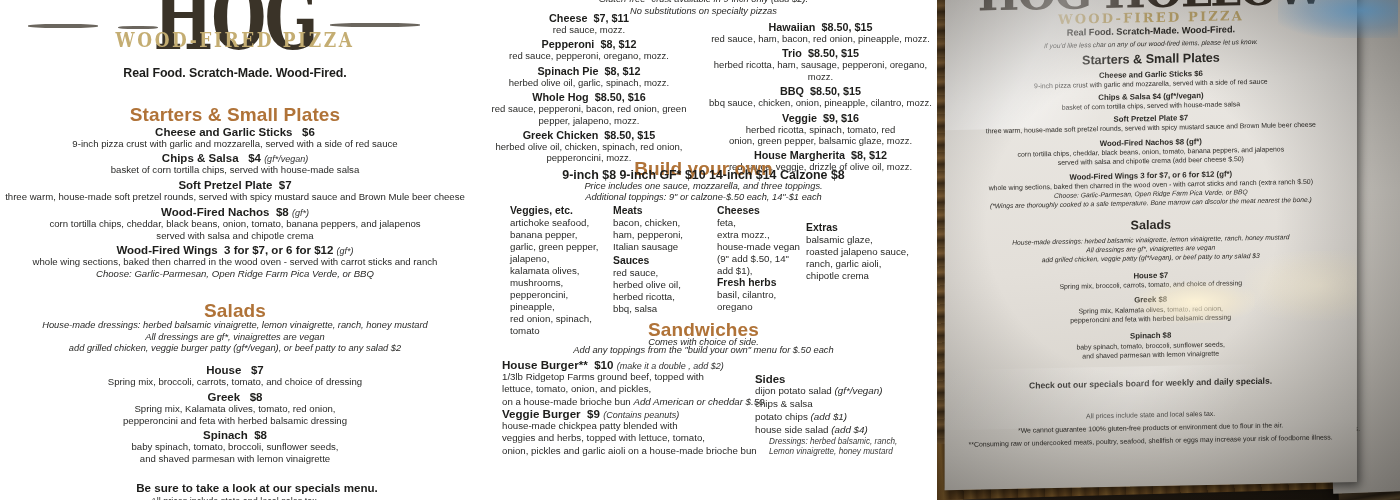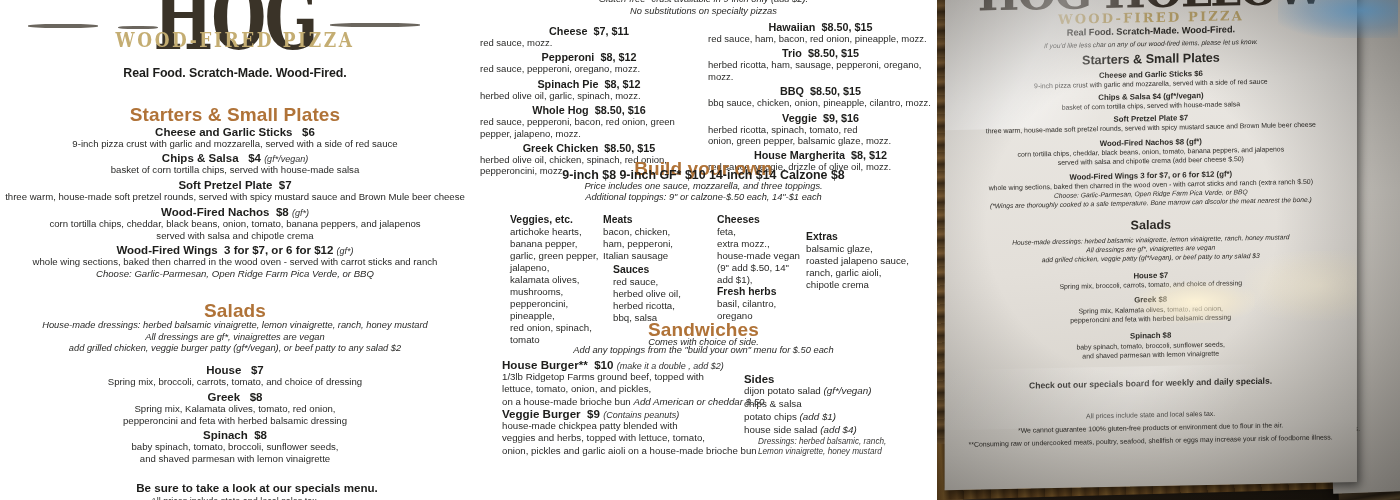--- a/index.html
+++ b/index.html
@@ -117,25 +117,25 @@
   .blk { position: absolute; width: 470px; left: 0; }
   .mblk { position: absolute; }
 
   
   .pz-col { position: absolute; width: 218px; }
   .pz-name {
     font-size: 10.8px; font-weight: bold; color: #1d1d1b;
     text-align: center; margin-top: 3px;
   }
   .pz-desc {
-    font-size: 9.5px; color: #2a2a28; text-align: left; line-height: 1.2;
-  }
-
-  
-  .tp-col { position: absolute; margin-top: 9px; }
+    font-size: 9.5px; color: #2a2a28; text-align: center; line-height: 1.2;
+  }
+
+  
+  .tp-col { position: absolute; }
   .tp-head {
     font-size: 10.4px; font-weight: bold; color: #1d1d1b; margin-bottom: 1px;
   }
   .tp-list {
     font-size: 9.7px; color: #2a2a28; line-height: 1.24;
   }
 
   
   .sw-name {
     font-size: 11.6px; font-weight: bold; color: #1d1d1b; text-align: left;
@@ -323,21 +323,21 @@
 
     <div class="blk foot-bold" style="top:481px;">Be sure to take a look at our specials menu.</div>
     <div class="blk foot-fine" style="top:496px;">All prices include state and local sales tax.</div>
   </div>
 
   <div class="col" id="col-mid">
 
     <div class="mblk note-it" style="left:0; top:-6px; width:467px;">Gluten-free* crust available in 9-inch only (add $2).</div>
     <div class="mblk note-it" style="left:0; top:6px; width:467px;">No substitutions on specialty pizzas</div>
 
-    <div class="pz-col" style="left:10px; top:22px;">
+    <div class="pz-col" style="left:10px; top:9px;">
       <div class="pz-name"><span>Cheese</span>&nbsp;&nbsp;<span>$7, $11</span></div>
       <div class="pz-desc">red sauce, mozz.</div>
       <div class="pz-name"><span>Pepperoni</span>&nbsp;&nbsp;<span>$8, $12</span></div>
       <div class="pz-desc">red sauce, pepperoni, oregano, mozz.</div>
       <div class="pz-name"><span>Spinach Pie</span>&nbsp;&nbsp;<span>$8, $12</span></div>
       <div class="pz-desc">herbed olive oil, garlic, spinach, mozz.</div>
       <div class="pz-name"><span>Whole Hog</span>&nbsp;&nbsp;<span>$8.50, $16</span></div>
       <div class="pz-desc">red sauce, pepperoni, bacon, red onion, green</div>
       <div class="pz-desc">pepper, jalapeno, mozz.</div>
       <div class="pz-name"><span>Greek Chicken</span>&nbsp;&nbsp;<span>$8.50, $15</span></div>
@@ -359,32 +359,32 @@
       <div class="pz-desc">red sauce, veggie, drizzle of olive oil, mozz.</div>
     </div>
 
     <div class="mblk sec-title" style="left:0; top:158px; width:467px;">Build your own</div>
     <div class="mblk item-name" style="left:0; top:168px; width:467px; font-size:12.4px;">9-inch  $8    9-inch GF* $10     14-inch  $14   Calzone  $8</div>
     <div class="mblk note-it" style="left:0; top:181px; width:467px;">Price includes one sauce, mozzarella, and three toppings.</div>
     <div class="mblk note-it" style="left:0; top:192px; width:467px;">Additional toppings: 9" or calzone-$.50 each, 14"-$1 each</div>
 
     <div class="tp-col" style="left:40px; top:205px; width:110px;">
       <div class="tp-head">Veggies, etc.</div>
-      <div class="tp-list" style="white-space:pre-line;">artichoke hearts,
+      <div class="tp-list" style="white-space:pre-line;">artichoke seafood,
 banana pepper,
 garlic, green pepper,
 jalapeno,
 kalamata olives,
 mushrooms,
 pepperoncini,
 pineapple,
 red onion, spinach,
 tomato</div>
     </div>
-    <div class="tp-col" style="left:133px; top:205px; width:110px;">
+    <div class="tp-col" style="left:143px; top:205px; width:110px;">
       <div class="tp-head">Meats</div>
       <div class="tp-list" style="white-space:pre-line;">bacon, chicken,
 ham, pepperoni,
 Italian sausage</div>
     </div>
     <div class="tp-col" style="left:143px; top:255px; width:110px;">
       <div class="tp-head">Sauces</div>
       <div class="tp-list" style="white-space:pre-line;">red sauce,
 herbed olive oil,
 herbed ricotta,
@@ -423,21 +423,21 @@
     </div>
 
     <div class="mblk" style="left:32px; top:407px; width:300px;">
       <div class="sw-name"><span>Veggie Burger</span>&nbsp;&nbsp;<span>$9</span>&nbsp;<span class="gf">(Contains peanuts)</span></div>
       <div class="sw-desc">house-made chickpea patty blended with</div>
       <div class="sw-desc">veggies and herbs, topped with lettuce, tomato,</div>
       <div class="sw-desc">onion, pickles and garlic aioli on a house-made brioche bun</div>
     </div>
 
 
-    <div class="mblk" style="left:274px; top:373px; width:180px;">
+    <div class="mblk" style="left:285px; top:373px; width:180px;">
       <div class="sides-head">Sides</div>
       <div class="sides-line"><span>dijon potato salad </span><span class="ital">(gf*/vegan)</span></div>
       <div class="sides-line"><span>chips &amp; salsa</span></div>
       <div class="sides-line"><span>potato chips </span><span class="ital">(add $1)</span></div>
       <div class="sides-line"><span>house side salad </span><span class="ital">(add $4)</span></div>
       <div class="sides-fine">Dressings: herbed balsamic, ranch,</div>
       <div class="sides-fine">Lemon vinaigrette, honey mustard</div>
     </div>
   </div>
 

